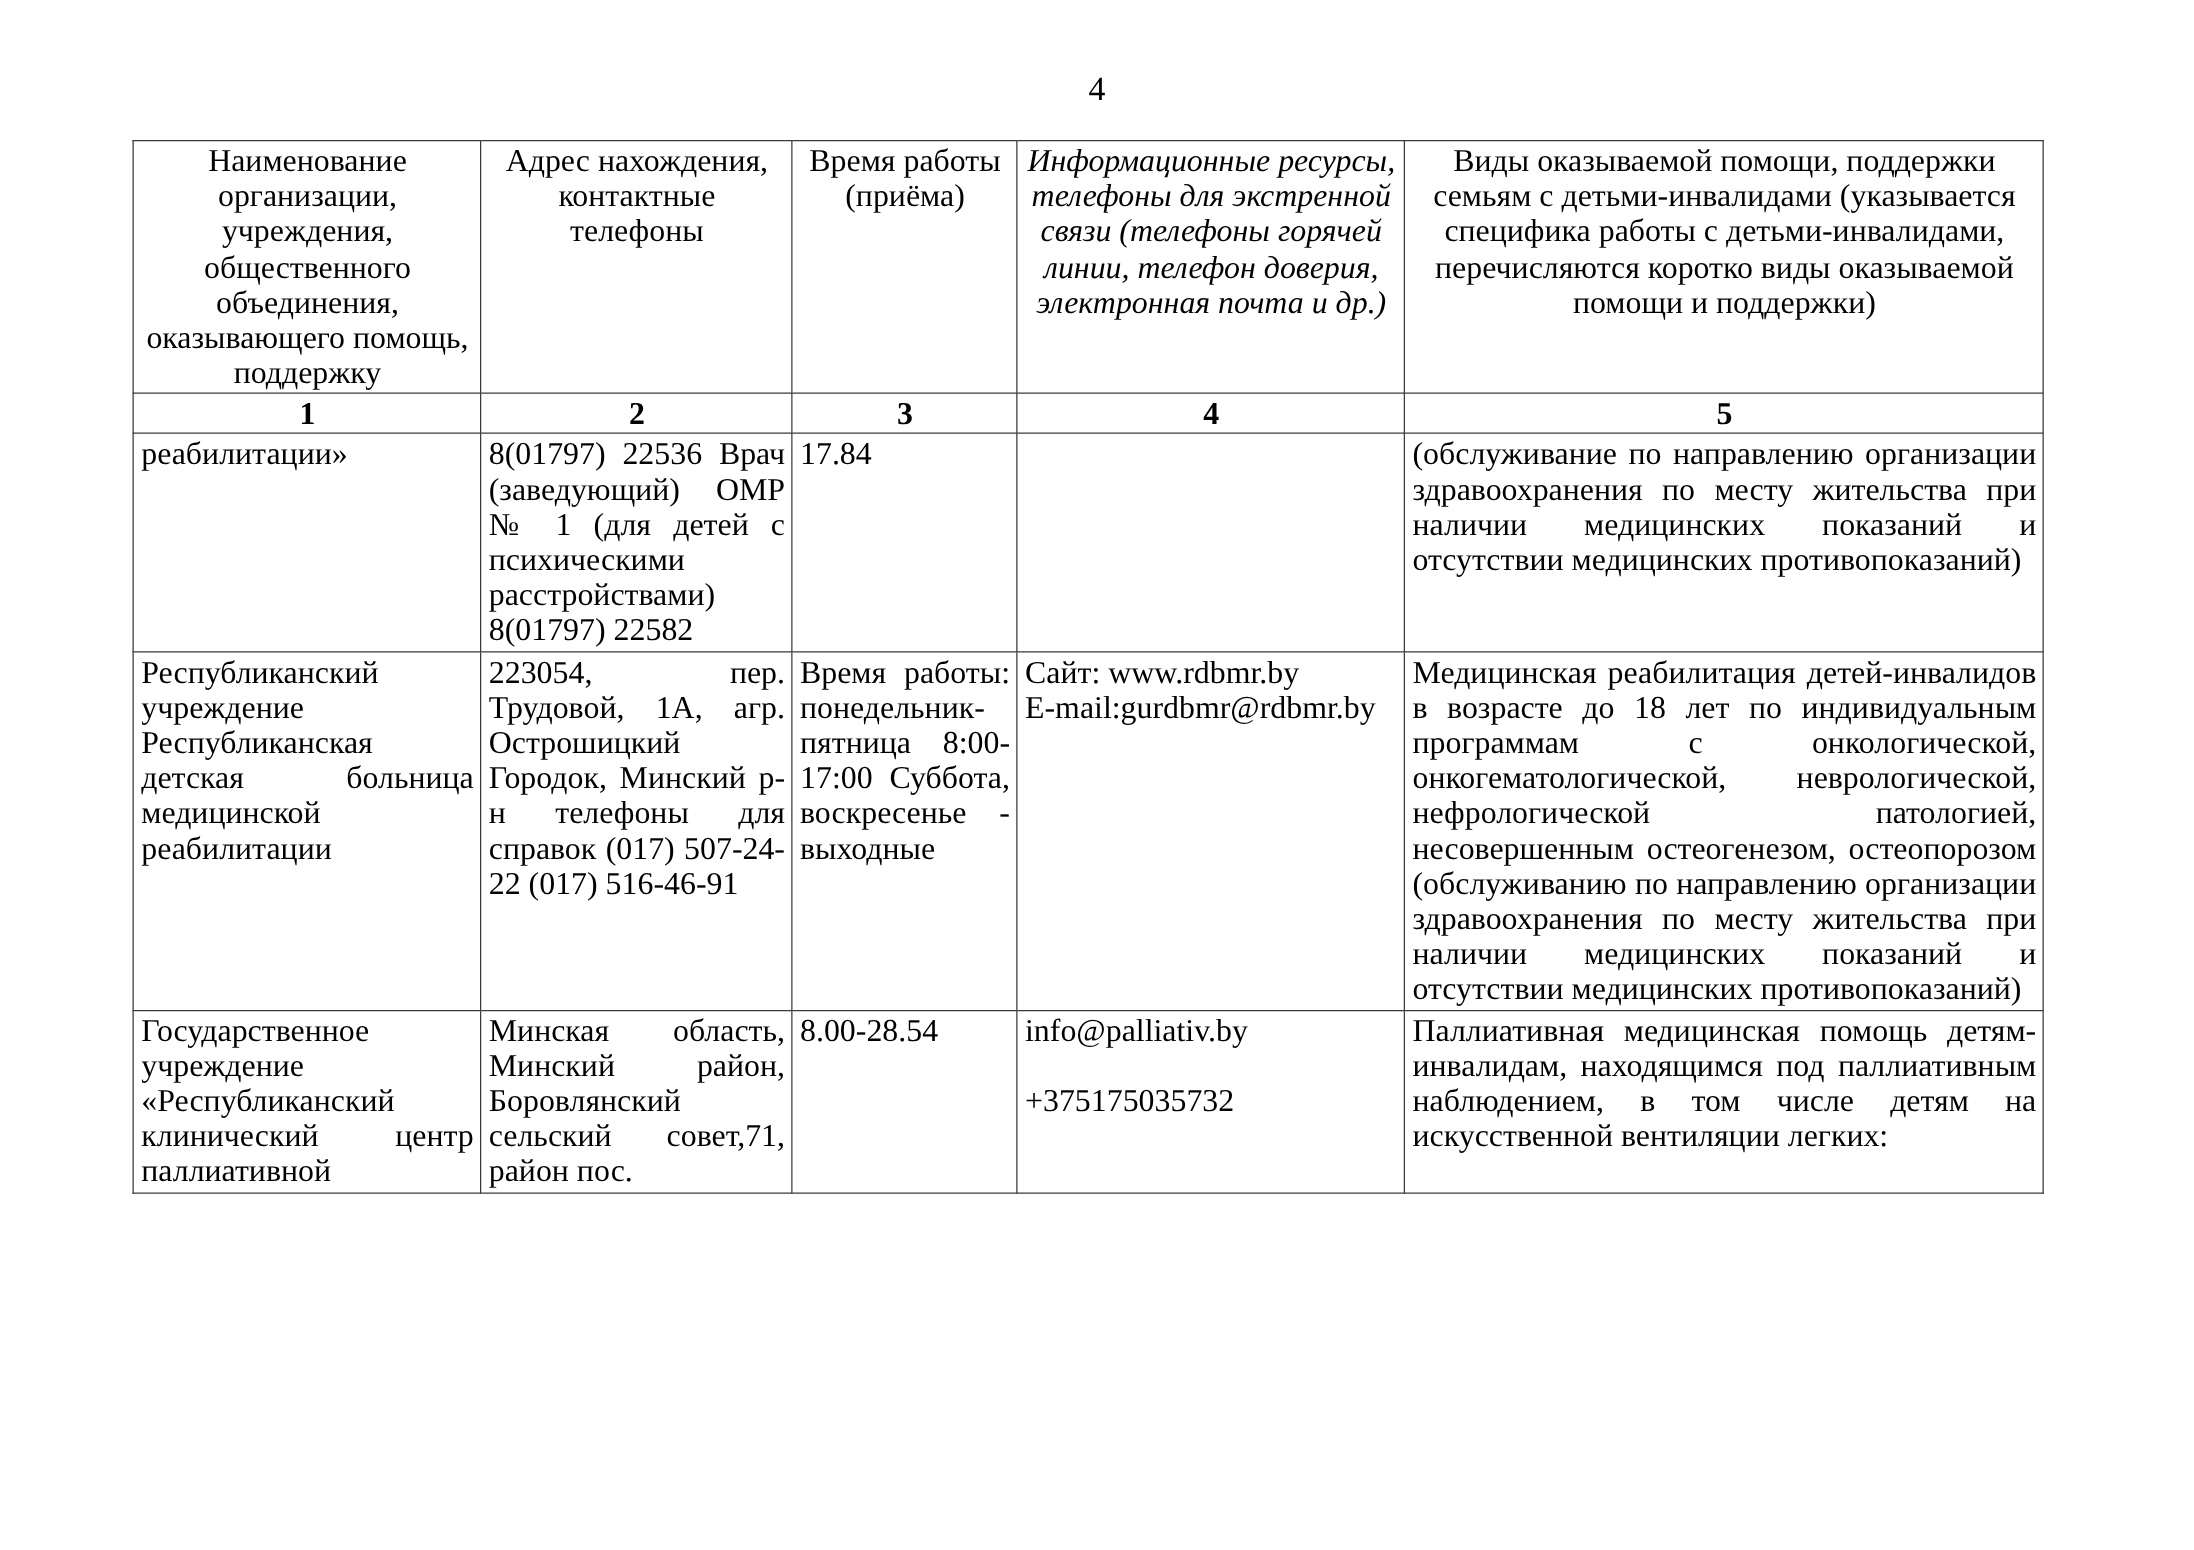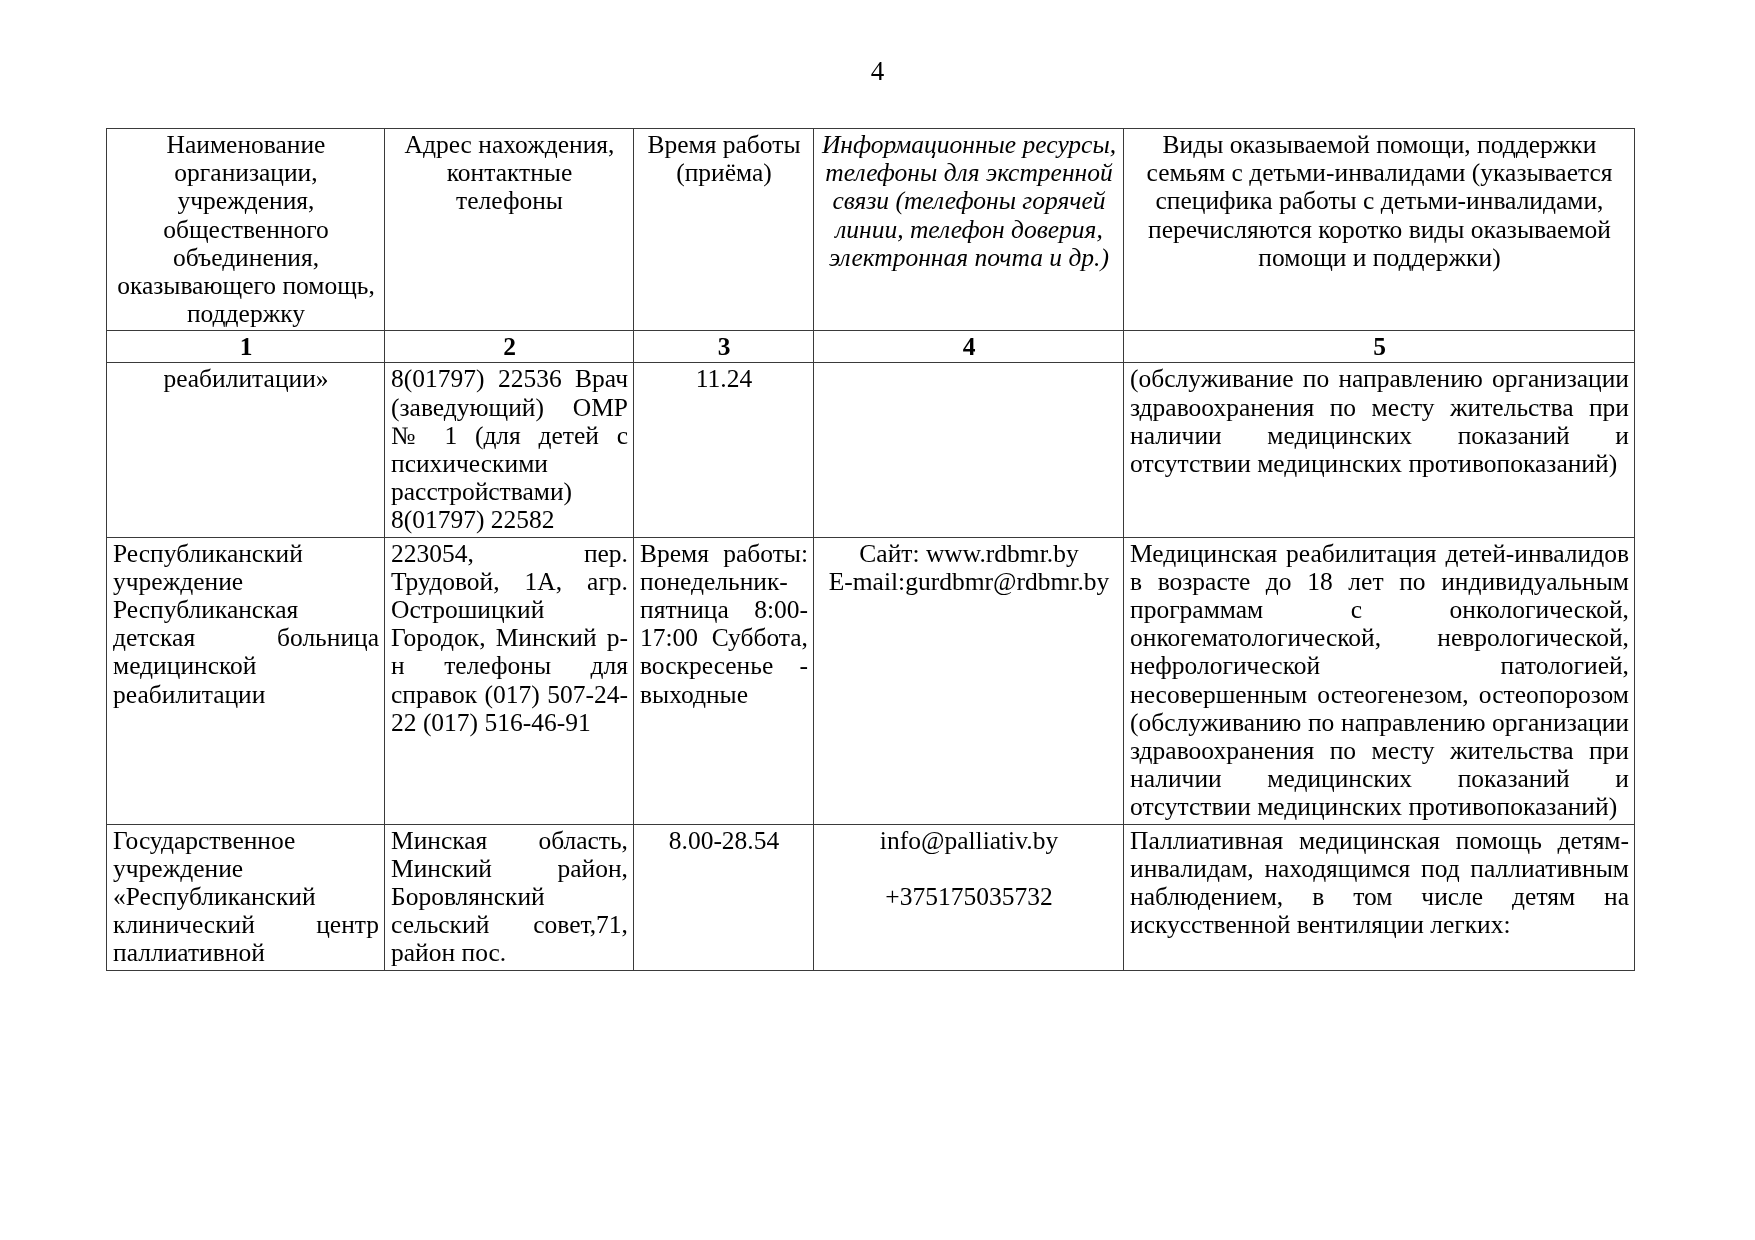--- a/index.html
+++ b/index.html
@@ -25,21 +25,21 @@
     position: absolute;
     top: 58px;
     left: 0;
     width: 1755px;
     text-align: center;
     font-size: 27px;
     line-height: 1;
   }
   .table-wrap {
     position: absolute;
-    top: 128px;
+    top: 112px;
     left: 106px;
     width: 1512px;
   }
   table.doc-table {
     border-collapse: collapse;
     table-layout: fixed;
     width: 1512px;
   }
   table.doc-table td, table.doc-table th {
     border: 1px solid #3a3a3a;
@@ -62,21 +62,21 @@
     padding-top: 1px;
     padding-bottom: 1px;
     line-height: 29px;
   }
   td.j {
     text-align: justify;
     text-align-last: left;
     hyphens: none;
   }
   td.l {
-    text-align: center;
+    text-align: left;
   }
   .c1 { width: 278px; }
   .c2 { width: 249px; }
   .c3 { width: 180px; }
   .c4 { width: 310px; font-style: italic; }
   .c5 { width: 511px; margin-top: 44px; }
   .blankline { display: block; height: 28px; }
 </style>
 </head>
 <body>
@@ -108,21 +108,21 @@
           <td>3</td>
           <td>4</td>
           <td>5</td>
         </tr>
       </thead>
       <tbody>
 
         <tr>
           <td class="l">реабилитации»</td>
           <td class="j">8(01797) 22536 Врач (заведующий) ОМР № 1 (для детей с психическими расстройствами) 8(01797) 22582</td>
-          <td class="l">11.24</td>
+          <td class="l">17.84</td>
           <td class="l"></td>
           <td class="j">(обслуживание по направлению организации здравоохранения по месту жительства при наличии медицинских показаний и отсутствии медицинских противопоказаний)</td>
         </tr>
 
         <tr>
           <td class="j">Республиканский учреждение Республиканская детская больница медицинской реабилитации</td>
           <td class="j">223054, пер. Трудовой, 1А, агр. Острошицкий Городок, Минский р-н телефоны для справок (017) 507-24-22 (017) 516-46-91</td>
           <td class="j">Время работы: понедельник-пятница 8:00-17:00 Суббота, воскресенье - выходные</td>
           <td class="l">
             <div>Сайт: www.rdbmr.by</div>

